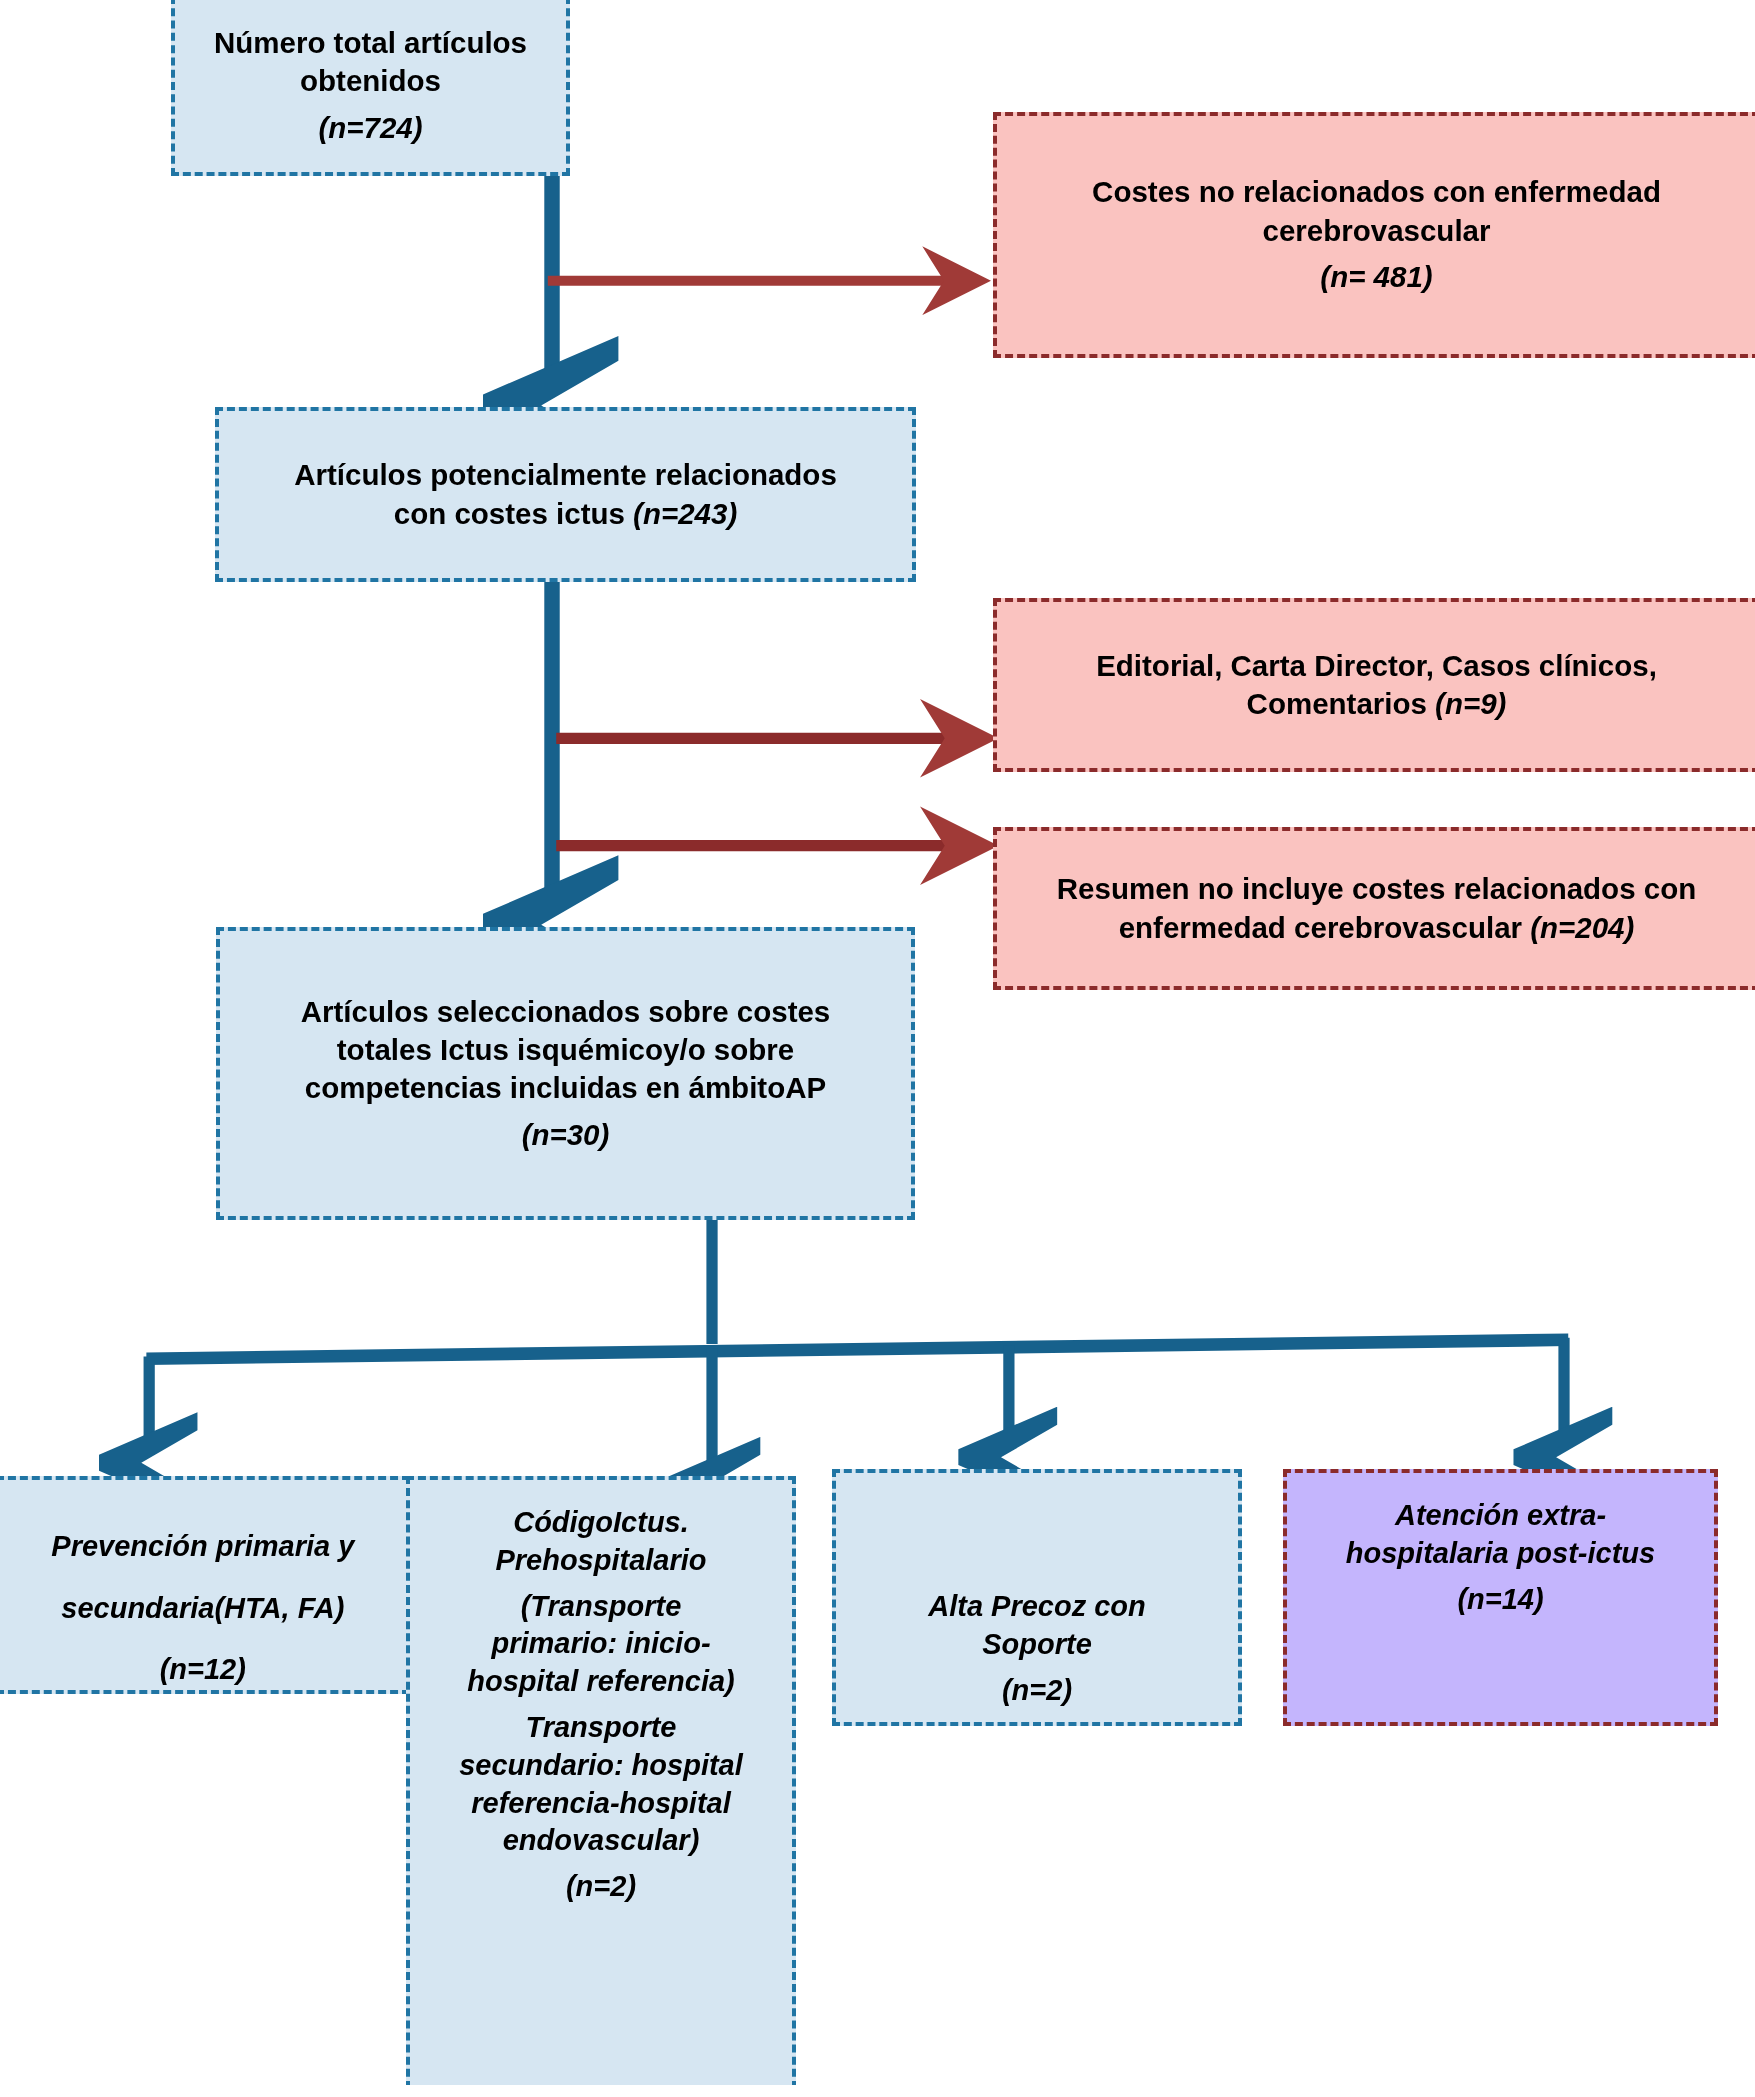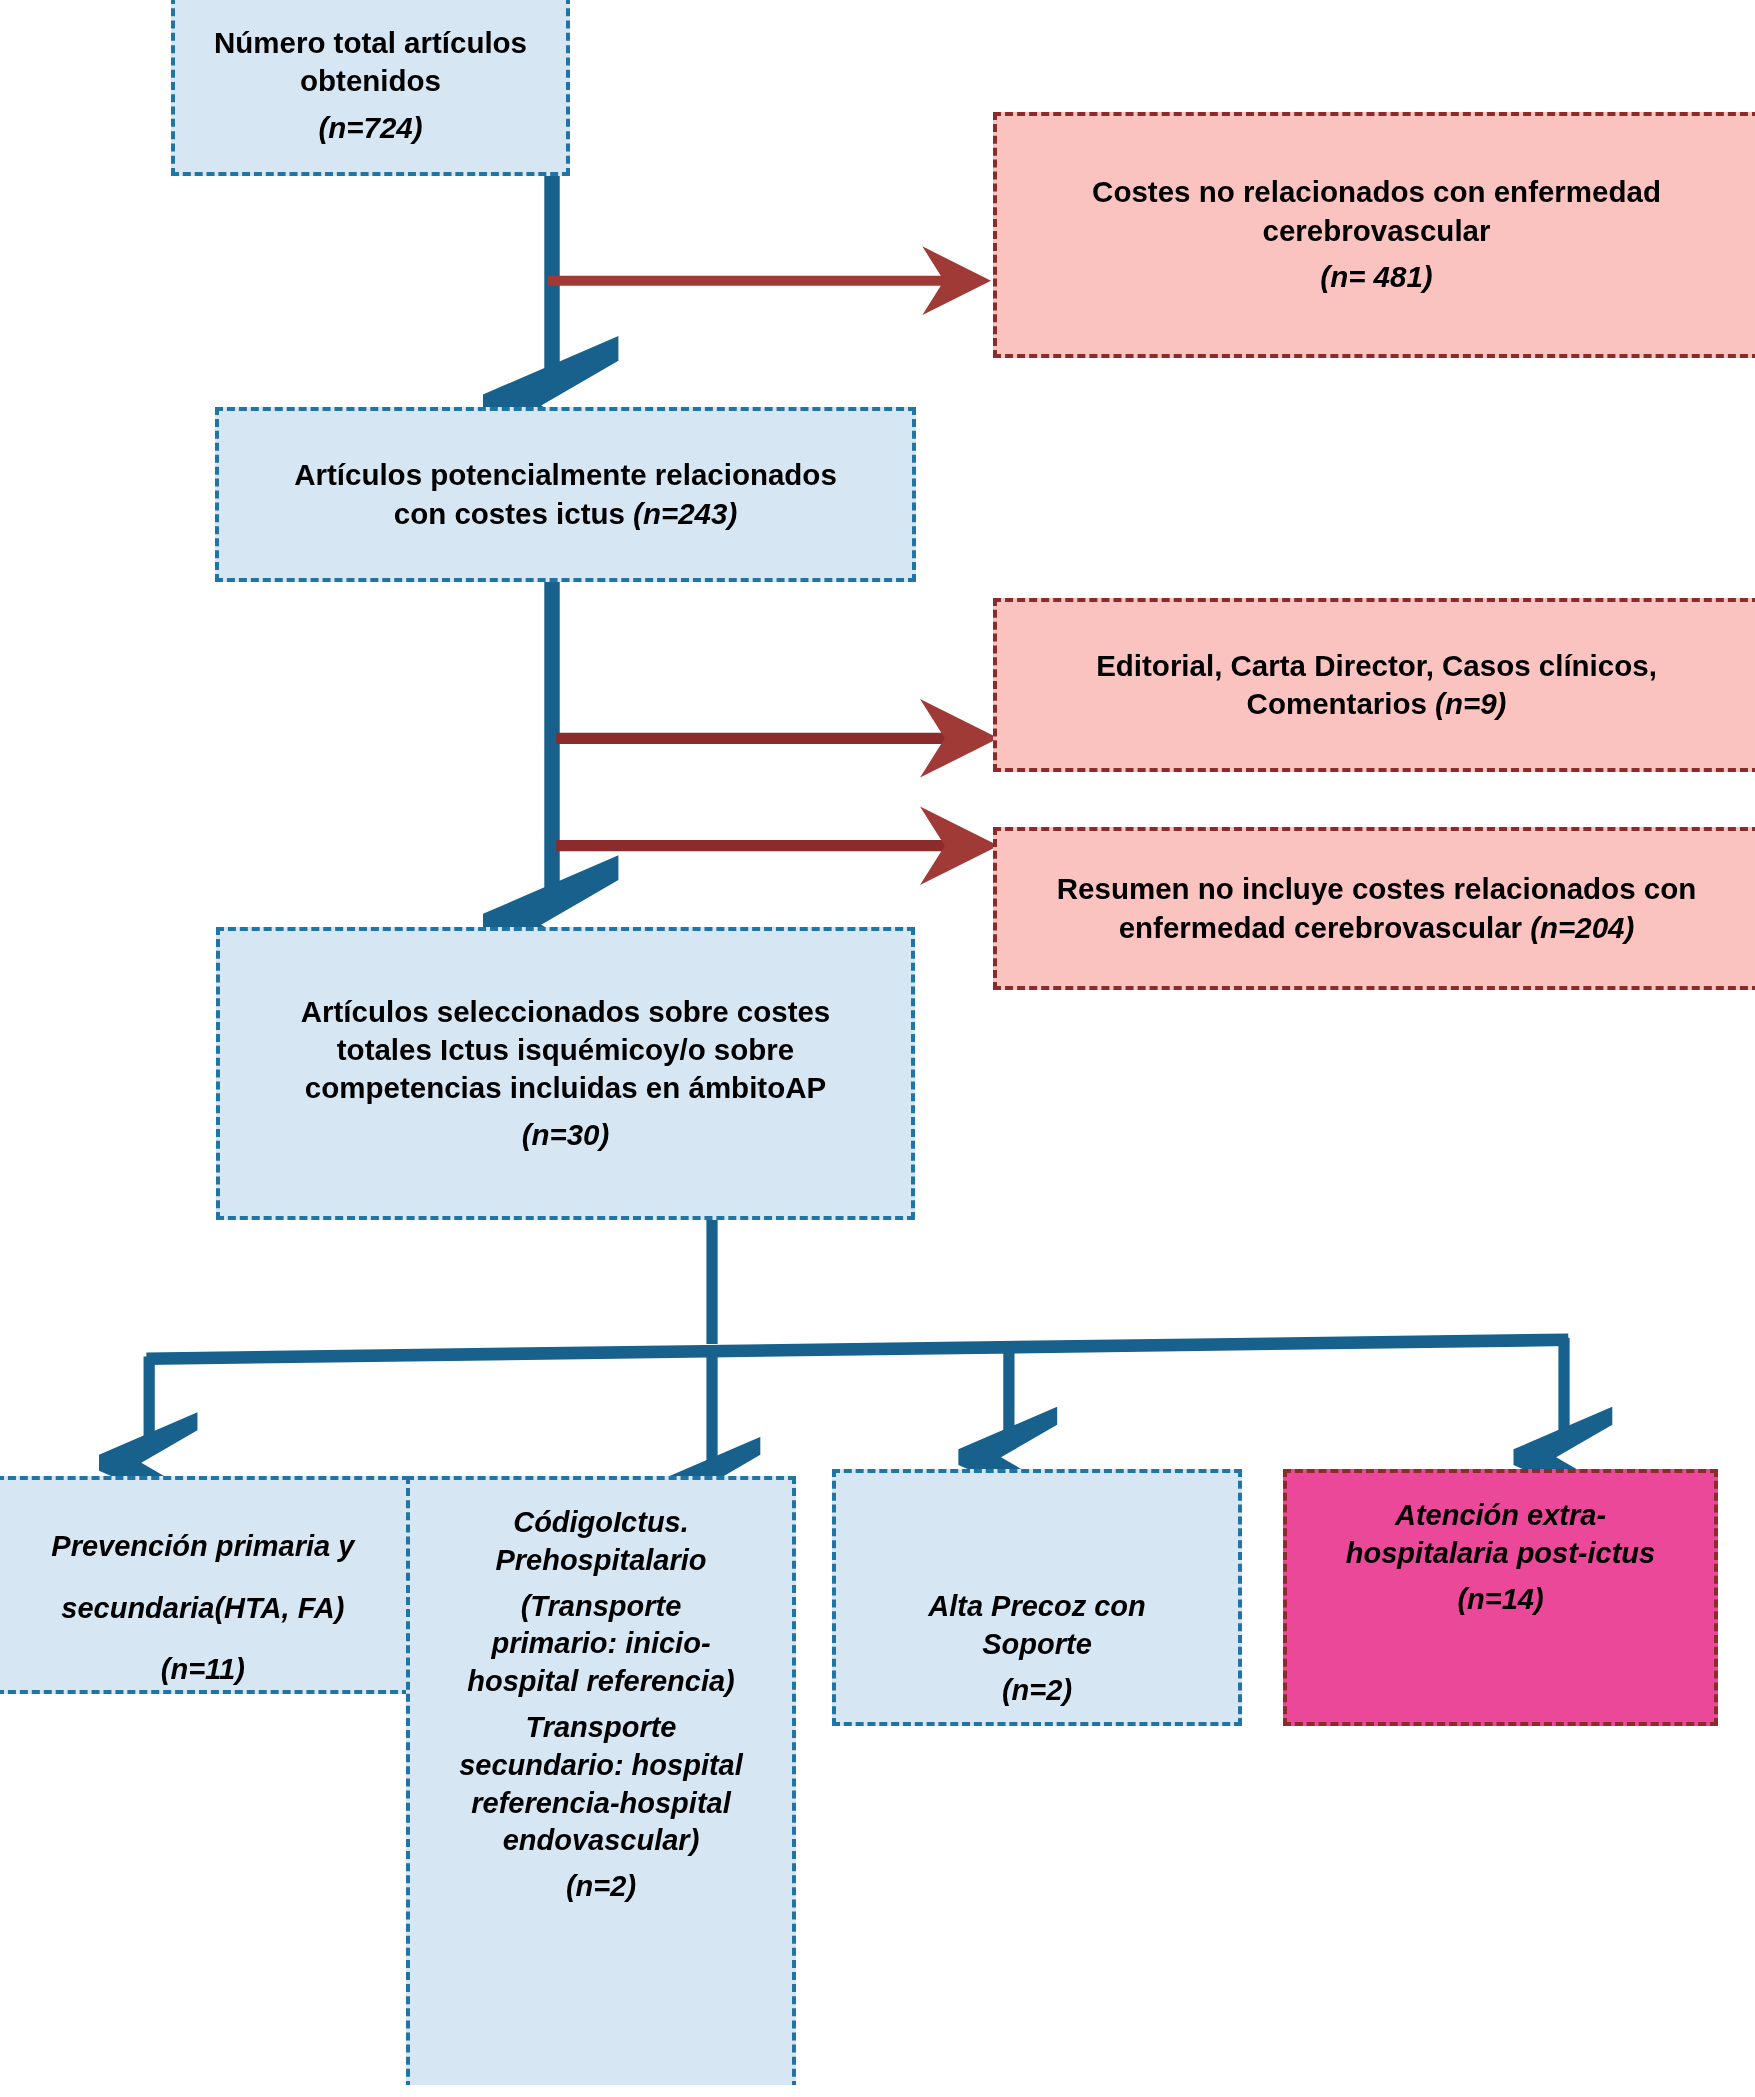--- a/index.html
+++ b/index.html
@@ -32,21 +32,21 @@
   }
   .node.blue{
     background:#d6e6f2;
     border:4.2px dashed #2075a4;
   }
   .node.red{
     background:#fac3c0;
     border:4.2px dashed #8b2b2b;
   }
   .node.blue.redborder{
-    background:#ec4899;
+    background:#c4b5fd;
     border:4.2px dashed #8b2b2b;
   }
   
   .no-left{border-left:none;}
   .no-right{border-right:none;}
 
   .line{
     display:block;
     color:#000000;
     font-weight:bold;
@@ -148,21 +148,21 @@
     <span class="line t-bold">totales Ictus isquémicoy/o sobre</span>
     <span class="line t-bold">competencias incluidas en ámbitoAP</span>
     <span class="gap"></span>
     <span class="line t-ital">(n=30)</span>
   </div>
 
   <div class="node blue no-left" id="b-prev" style="left:-4.2px;top:1476px;width:414px;height:218px;padding-top:24px;justify-content:flex-start;">
     <span class="line t-ital">Prevención primaria y</span>
     <span class="line t-ital">secundaria(HTA, FA)</span>
     <span class="gap"></span>
-    <span class="line t-ital">(n=11)</span>
+    <span class="line t-ital">(n=12)</span>
   </div>
 
   <div class="node blue" id="b-codigo" style="left:406px;top:1476px;width:390px;height:625px;padding-top:24px;justify-content:flex-start;">
     <span class="line t-ital">CódigoIctus.</span>
     <span class="line t-ital">Prehospitalario</span>
     <span class="gap"></span>
     <span class="line t-ital">(Transporte</span>
     <span class="line t-ital">primario: inicio-</span>
     <span class="line t-ital">hospital referencia)</span>
     <span class="gap"></span>

